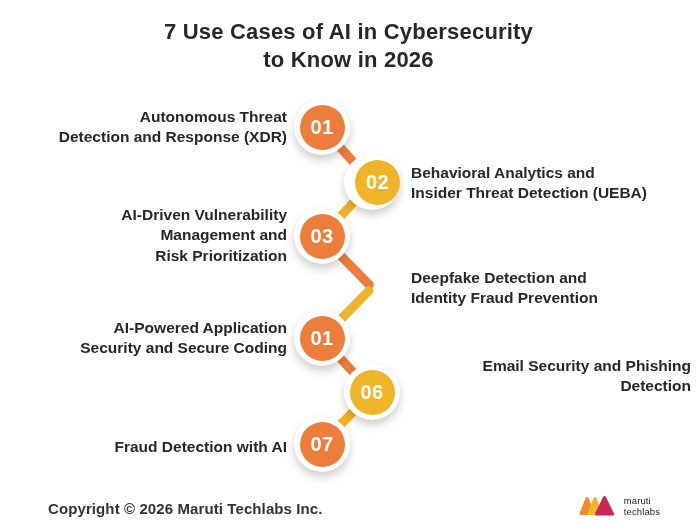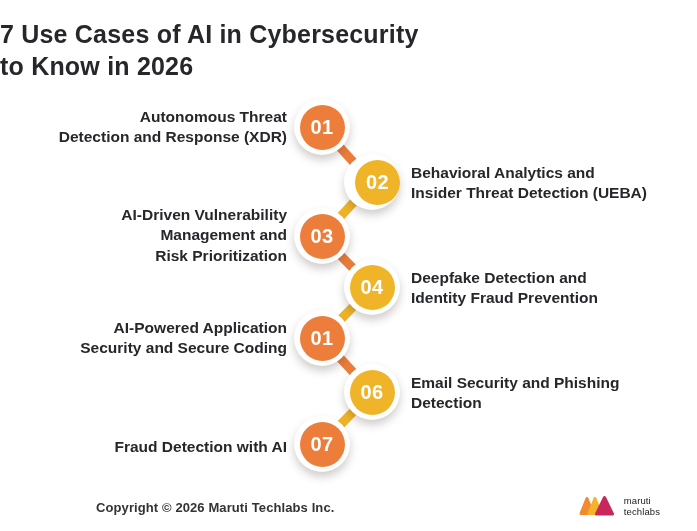--- a/index.html
+++ b/index.html
@@ -15,23 +15,24 @@
     position: relative;
     width: 697px;
     height: 531px;
     background: #ffffff;
   }
   .title {
     position: absolute;
     top: 18px;
     left: 0;
     width: 697px;
+    text-align: center;
     color: #26272b;
     font-weight: 700;
-    font-size: 25px;
+    font-size: 22px;
     line-height: 1.28;
     letter-spacing: 0.2px;
   }
   
   .connector {
     position: absolute;
     height: 9px;
     border-radius: 5px;
     transform-origin: 0 50%;
     z-index: 1;
@@ -85,32 +86,31 @@
     transform: translateY(-50%);
     z-index: 2;
   }
   .label-left  { right: 410px; text-align: right; width: 280px; }
   .label-right { left: 411px;  text-align: left;  width: 280px; }
   .label-1 { top: 127px; }
   .label-2 { top: 183px; }
   .label-3 { top: 236px; }
   .label-4 { top: 288px; }
   .label-5 { top: 338px; text-align: right; }
-  .label-6 { top: 393px; }
+  .label-6 { top: 376px; text-align: right; }
   .label-7 { top: 447px; }
   
   .copyright {
     position: absolute;
     left: 48px;
     top: 500px;
-    font-size: 13px;
+    font-size: 15px;
     font-weight: 600;
     color: #333333;
     letter-spacing: 0.1px;
-    margin-left: 48px;
   }
   .brand {
     position: absolute;
     right: 37px;
     top: 494px;
     display: flex;
     align-items: center;
     gap: 7px;
   }
   .brand-text {
@@ -140,23 +140,20 @@
 
   <div class="node node-1">
     <div class="node-inner" style="background: rgb(237, 125, 58);">01</div>
   </div>
   <div class="node node-2">
     <div class="node-inner" style="background: rgb(240, 180, 41);">02</div>
   </div>
   <div class="node node-3">
     <div class="node-inner" style="background: rgb(237, 125, 58);">03</div>
   </div>
-  <div class="node node-4">
-    <div class="node-inner" style="background: rgb(240, 180, 41);">04</div>
-  </div>
   <div class="node node-5">
     <div class="node-inner" style="background: rgb(237, 125, 58);">01</div>
   </div>
   <div class="node node-6">
     <div class="node-inner" style="background: rgb(240, 180, 41);">06</div>
   </div>
   <div class="node node-7">
     <div class="node-inner" style="background: rgb(237, 125, 58);">07</div>
   </div>
 

